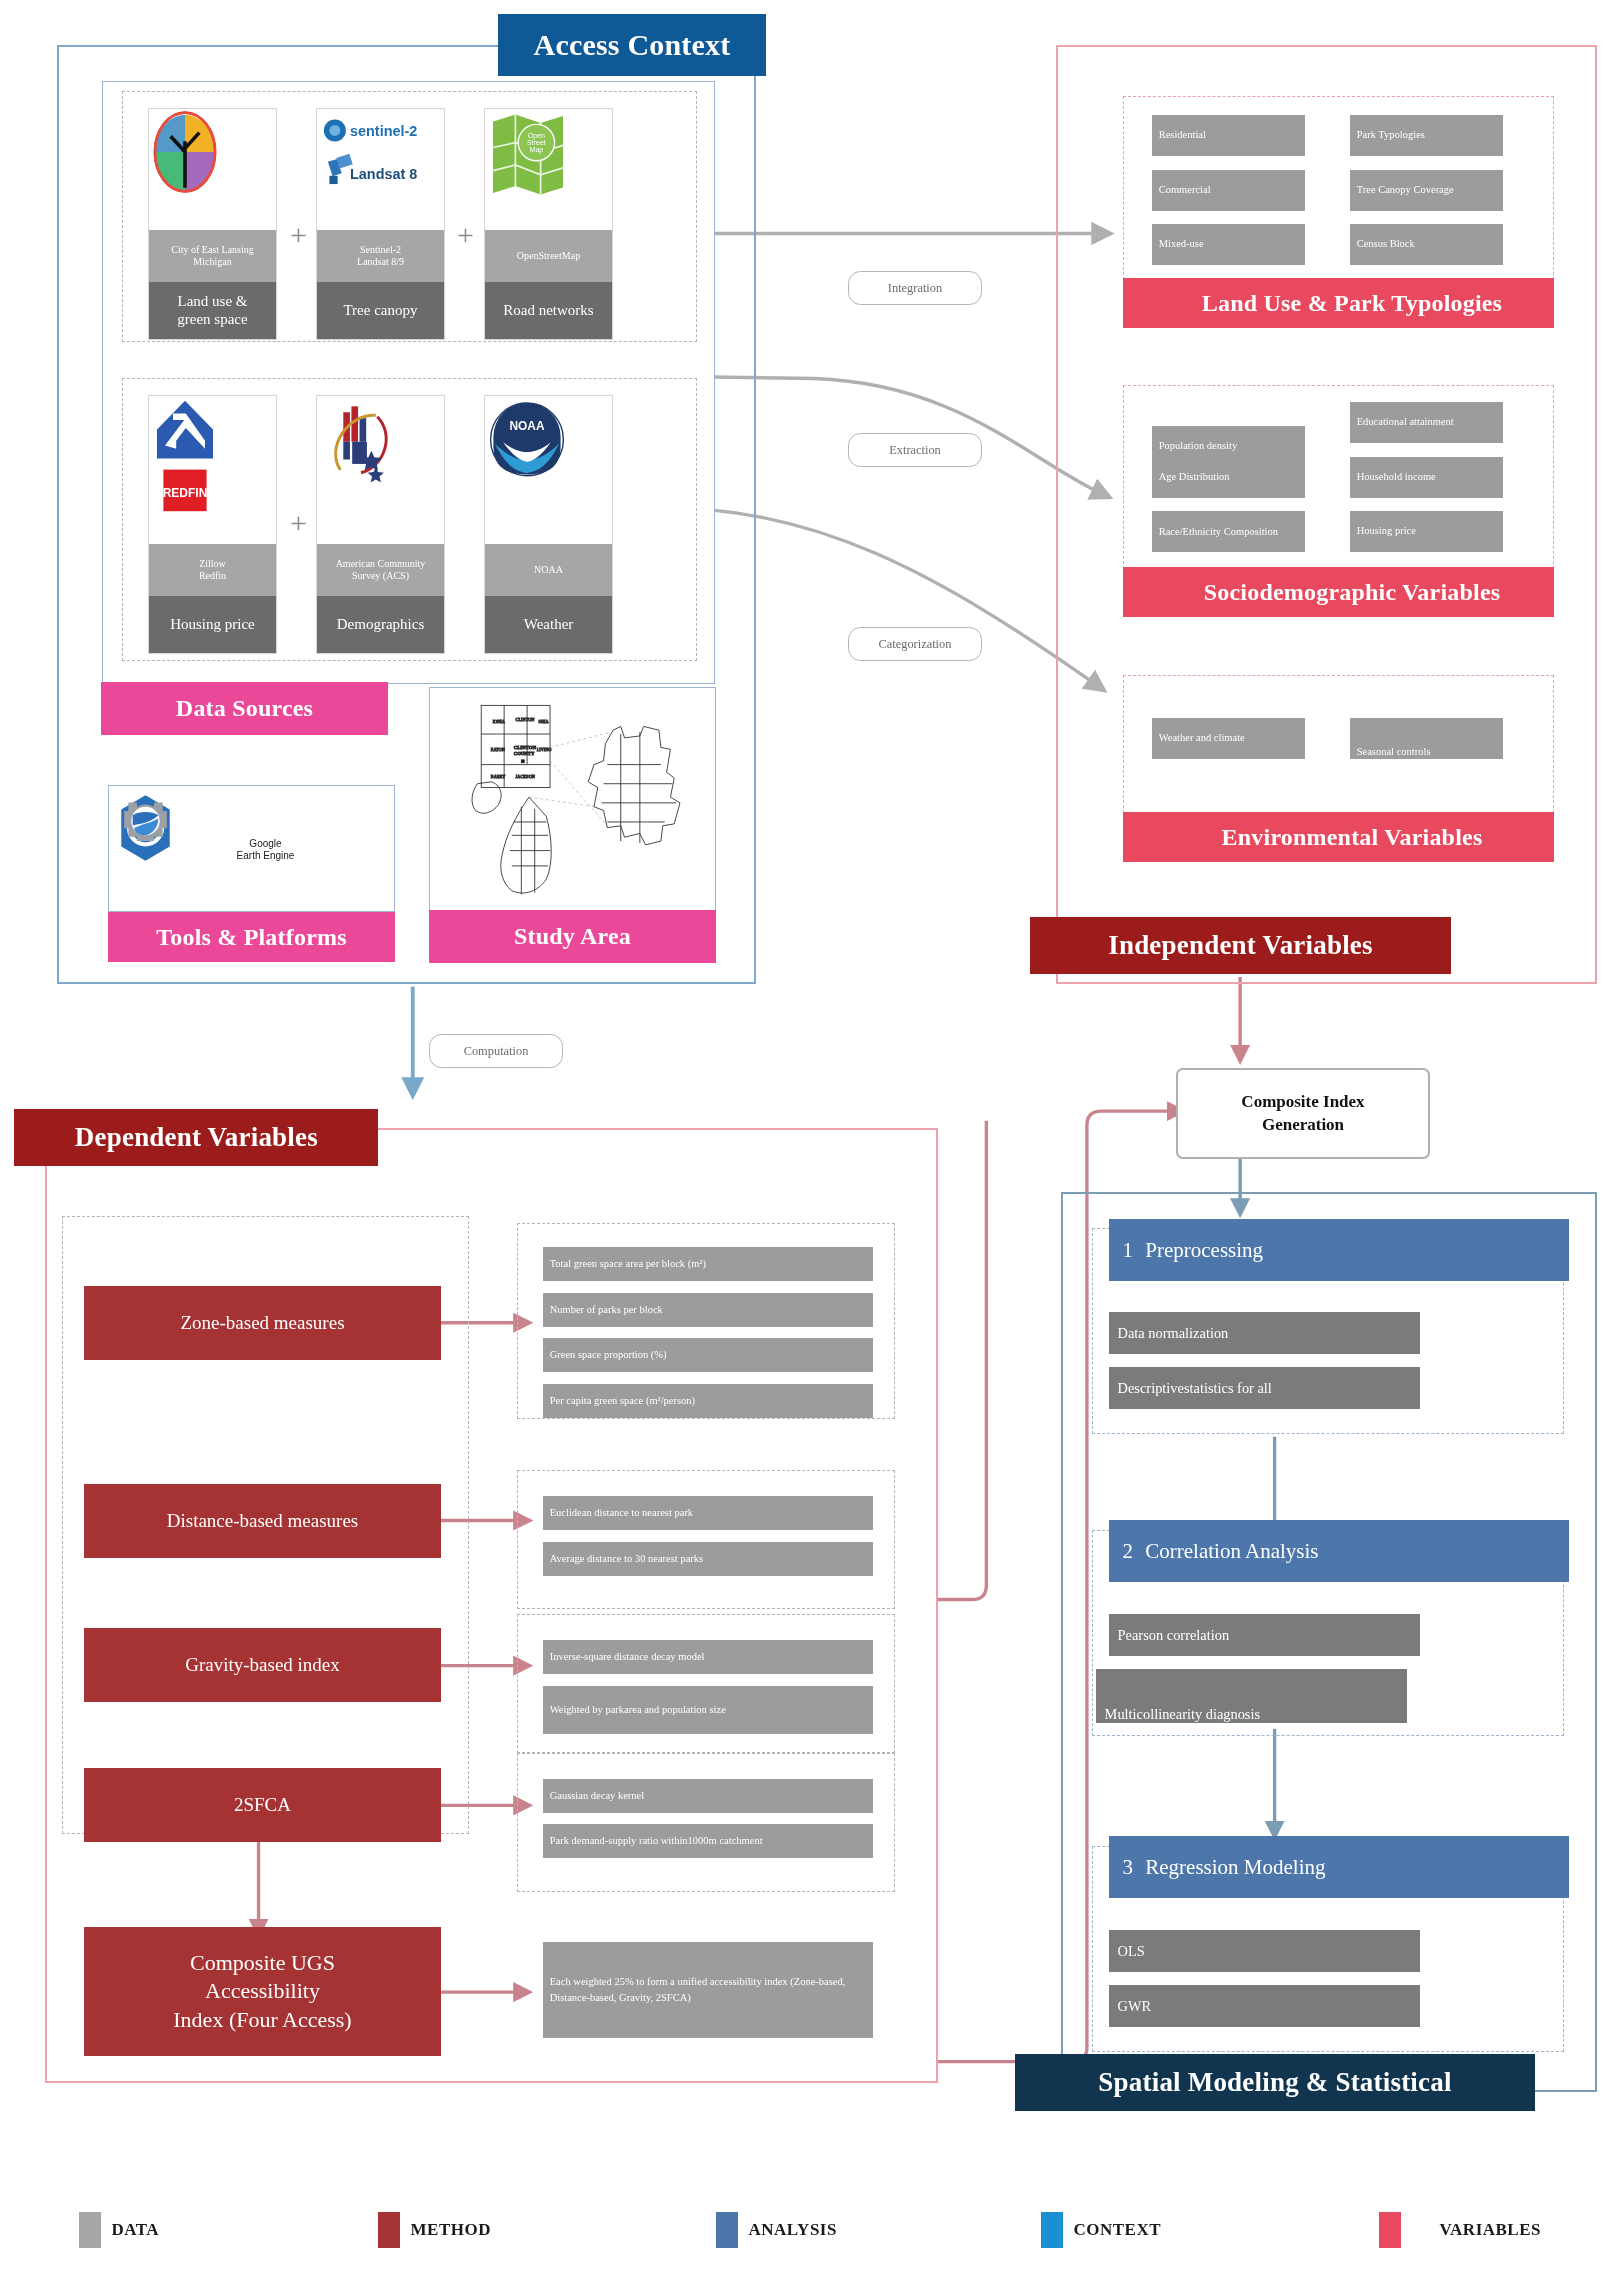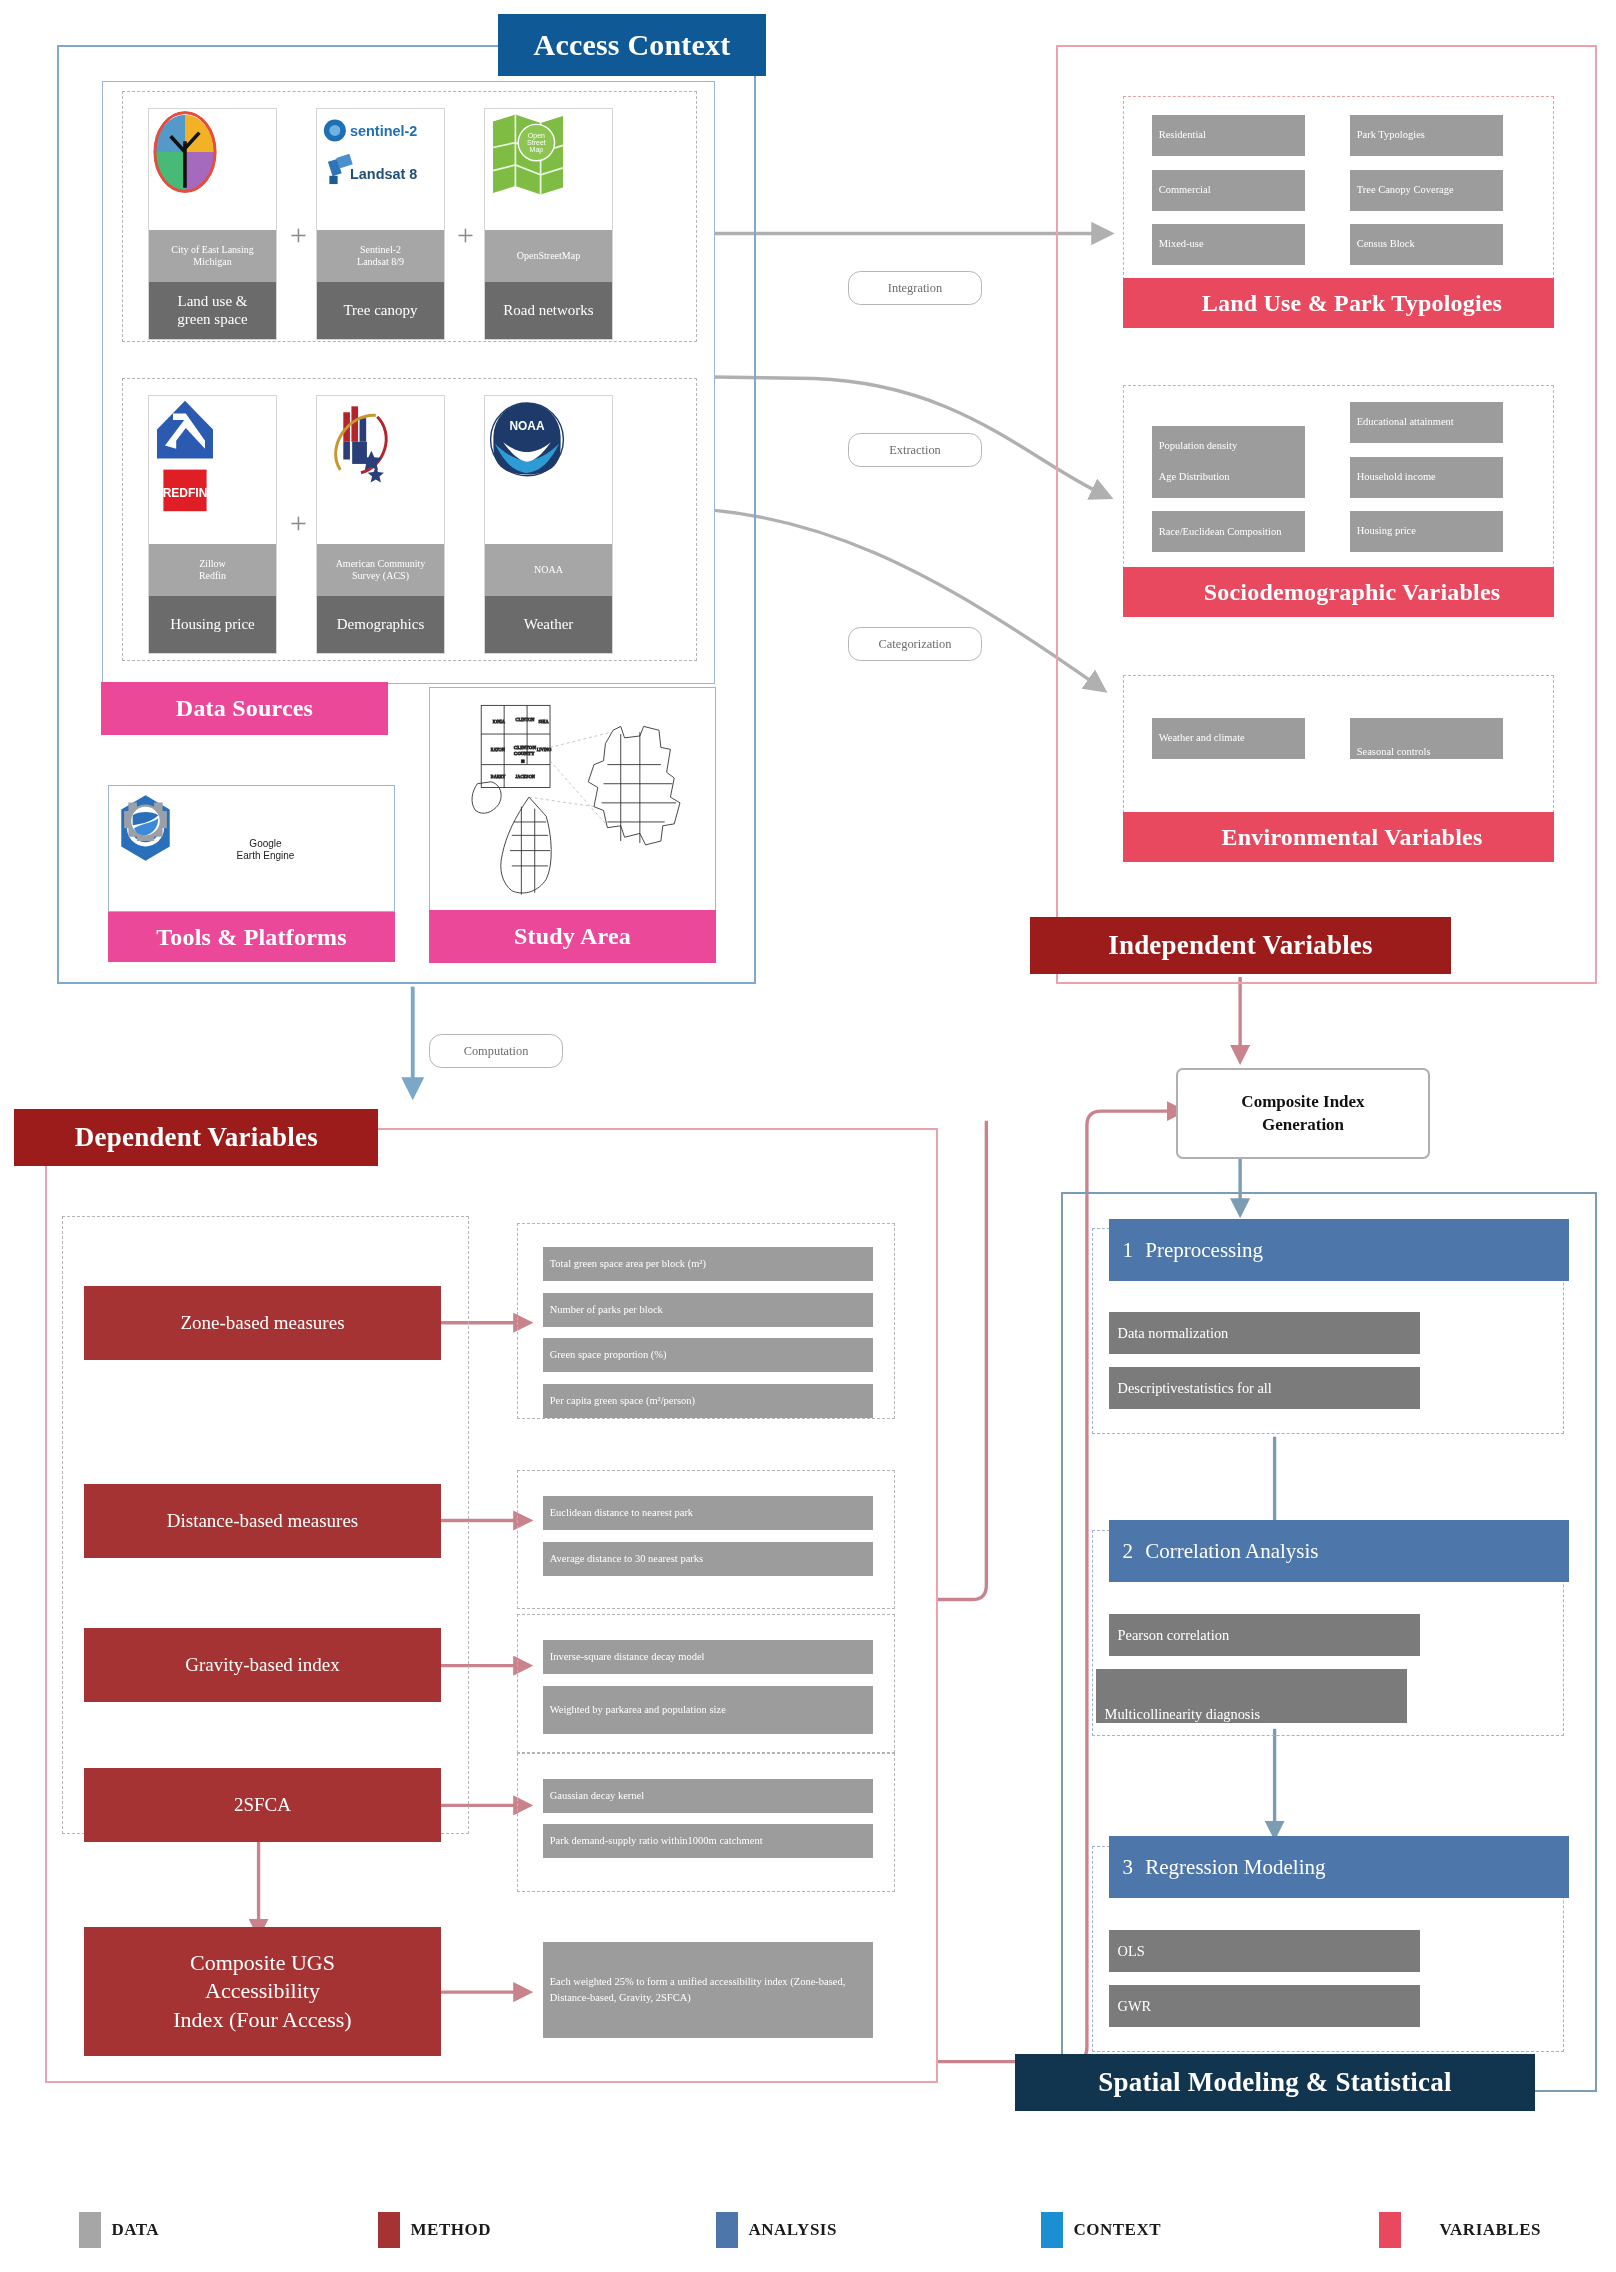--- a/index.html
+++ b/index.html
@@ -371,21 +371,21 @@
 <div class="abs chip" style="left:1350px;top:402px;width:153px;height:41px;">
   <span>Educational attainment</span>
   </div>
 <div class="abs chip" style="left:1152px;top:457px;width:153px;height:41px;">
   <span>Age Distribution</span>
   </div>
 <div class="abs chip" style="left:1350px;top:457px;width:153px;height:41px;">
   <span>Household income</span>
   </div>
 <div class="abs chip" style="left:1152px;top:511px;width:153px;height:41px;line-height:1.1;">
-  <span>Race/Euclidean Composition</span>
+  <span>Race/Ethnicity Composition</span>
   </div>
 <div class="abs chip" style="left:1350px;top:511px;width:153px;height:41px;">
   <span>Housing price</span>
   </div>
 <div class="abs banner banner-var" style="left:1123px;top:567px;width:431px;height:50px;font-size:24px;">
   <span>Sociodemographic Variables</span>
 </div>
 
 <div class="abs dash-pink" style="left:1123px;top:675px;width:431px;height:148px;"></div>
 <div class="abs chip" style="left:1152px;top:718px;width:153px;height:41px;">

